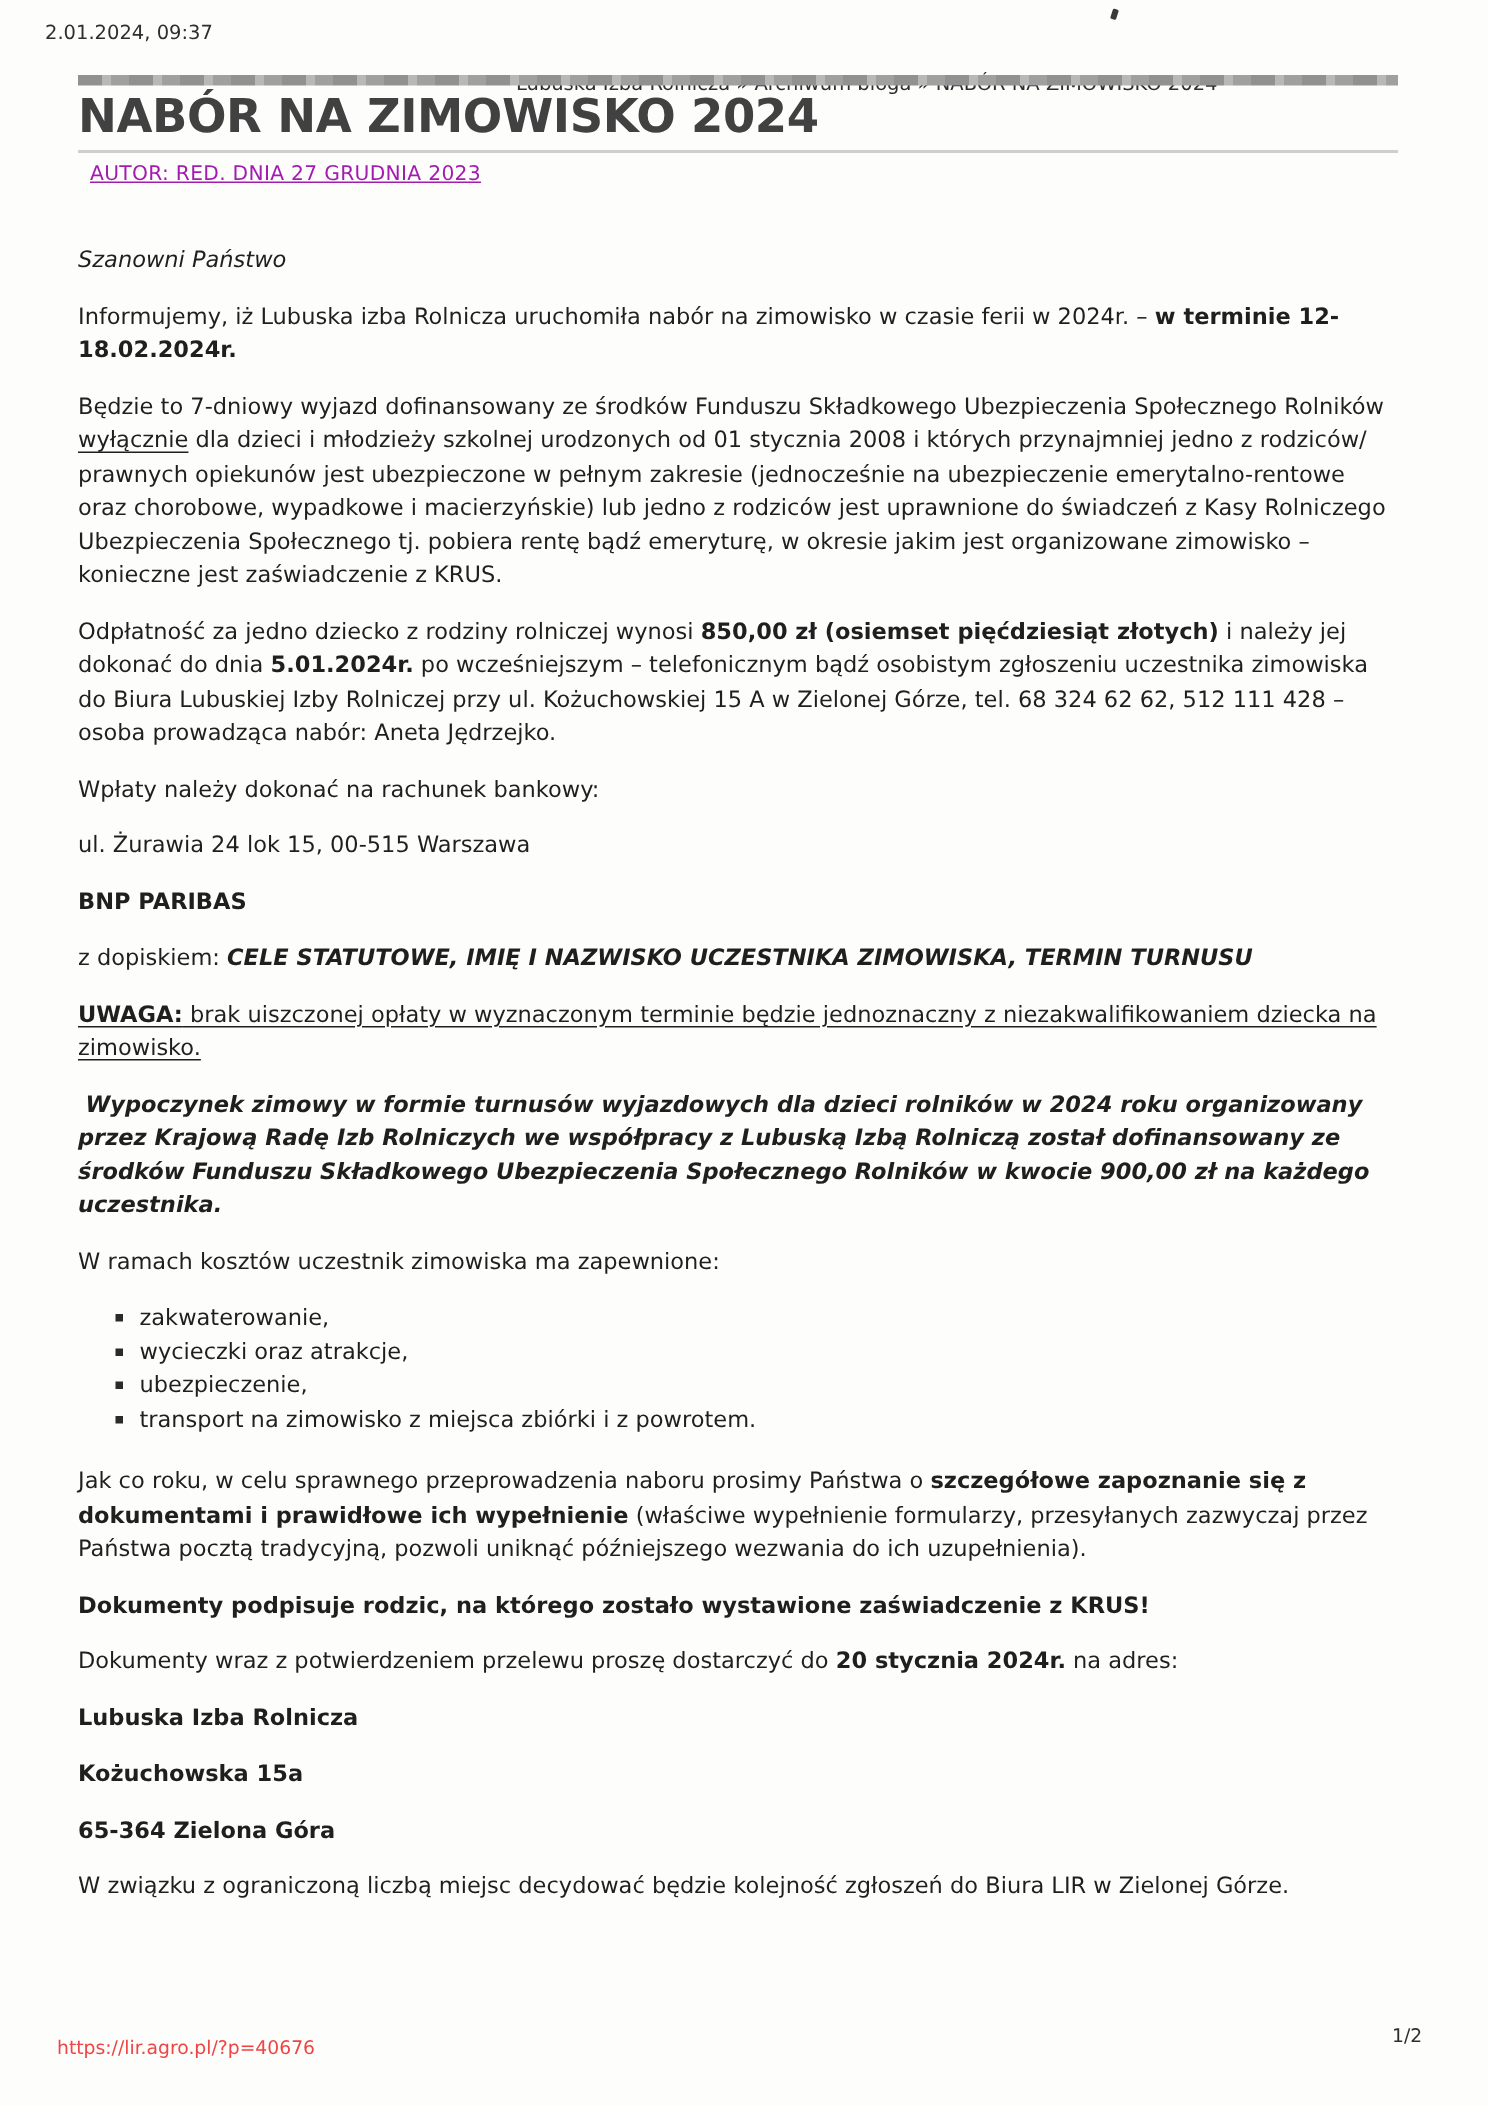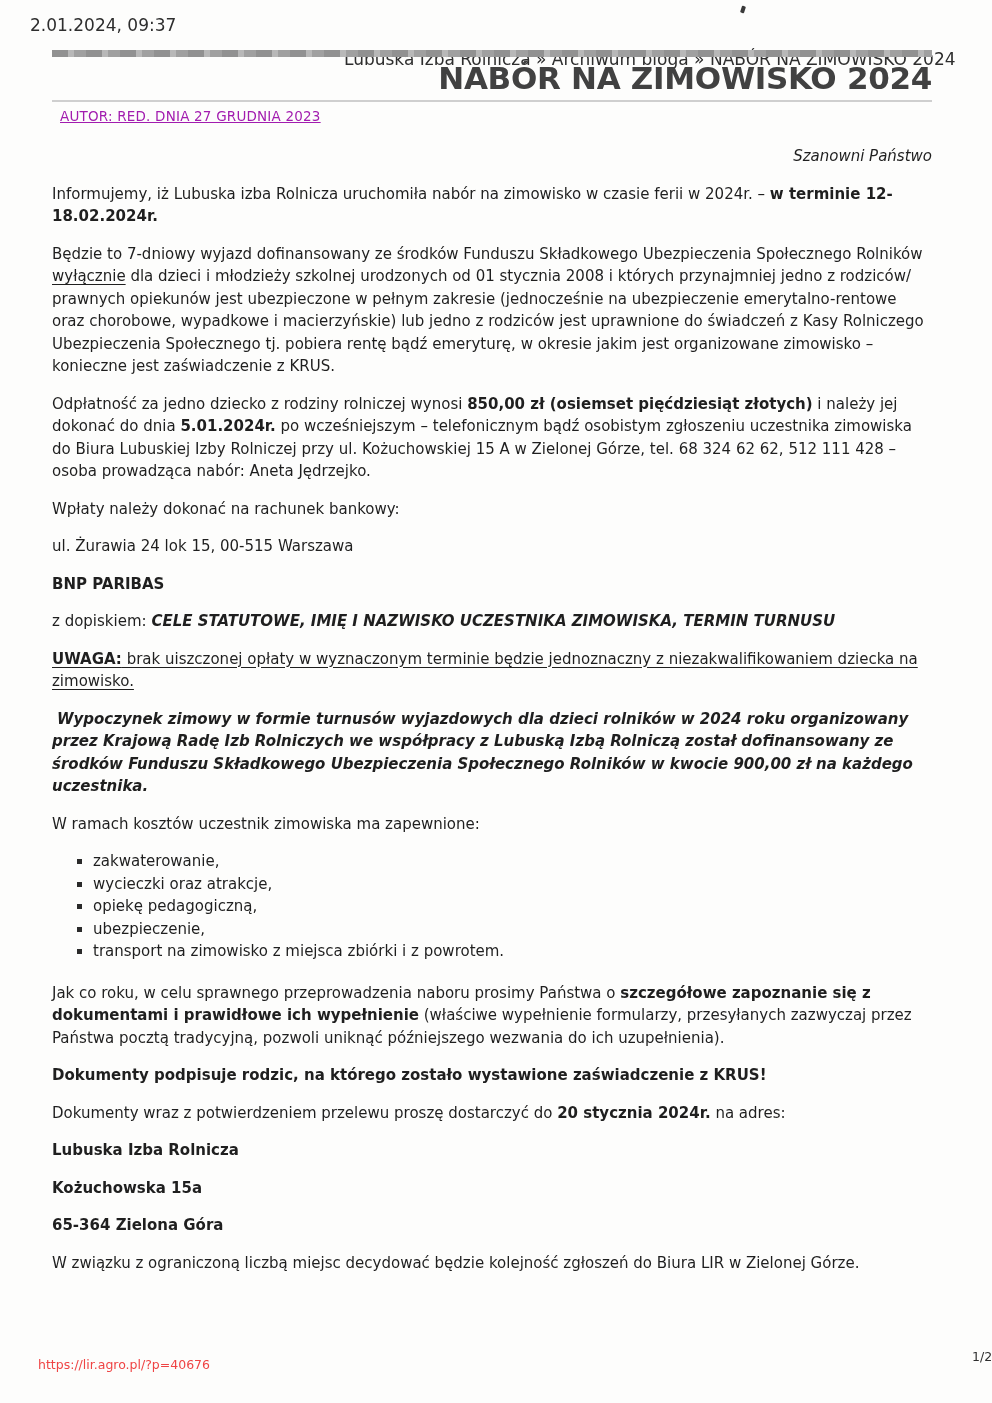--- a/index.html
+++ b/index.html
@@ -5,56 +5,56 @@
   html,body{margin:0;padding:0;}
   body{
     width:992px;height:1403px;
     background:#fdfdfc;
     font-family:"DejaVu Sans","Liberation Sans",sans-serif;
     color:#212121;
     position:relative;
     overflow:hidden;
   }
   
-  .print-hdr{position:absolute;top:10px;left:0;right:0;height:24px;font-size:17px;color:#2e2e2e;}
+  .print-hdr{position:absolute;top:10px;left:0;right:0;height:24px;font-size:13px;color:#2e2e2e;}
   .hdr-left{position:absolute;left:30px;top:5px;white-space:nowrap;}
   .hdr-center{position:absolute;left:344px;top:3px;white-space:nowrap;margin-top:36px;}
   .speck{position:absolute;left:741px;top:-4px;width:4px;height:7px;background:#3a3a3a;transform:rotate(18deg);border-radius:1px;}
   
   .article{position:absolute;top:50px;left:52px;width:880px;}
   .title-top-rule{
     height:7px;width:100%;
     background:repeating-linear-gradient(90deg,#919191 0 16px,#b8b8b8 16px 22px,#a0a0a0 22px 34px);
   }
   h1.page-title{
     margin:0;padding:3px 0 4px;
     font-size:31px;line-height:36px;font-weight:bold;
-    color:#414141;letter-spacing:-0.3px;text-align:right;
+    color:#414141;letter-spacing:-0.3px;
   }
   .mid-rule{height:2px;background:#cfcfcf;width:100%;}
   .byline{
     padding:6px 0 5px 8px;
     font-size:13.5px;color:#a21caf;letter-spacing:0.2px;text-decoration:underline;
   }
   
   .body-text{font-size:15px;line-height:22.5px;color:#1f1f1f;}
   .body-text p{margin:0 0 15px;}
-  .salutation{font-style:italic;margin:16px 0 15px !important;text-align:right;}
+  .salutation{font-style:italic;margin:33px 0 15px !important;}
   .b{font-weight:bold;}
   .bi{font-weight:bold;font-style:italic;}
   .u{text-decoration:underline;text-underline-offset:3px;}
   .funding-para{font-weight:bold;font-style:italic;text-indent:5px;}
   ul.benefits{list-style:none;margin:8px 0 19px;padding:0 0 0 24px;}
   ul.benefits li{position:relative;padding-left:17px;line-height:22.5px;}
   ul.benefits li::before{
     content:"";position:absolute;left:1px;top:9px;width:5px;height:5px;background:#2a2a2a;
   }
   
   .footer-url{position:absolute;left:38px;top:1357px;font-size:12.5px;color:#ef4444;}
-  .footer-page{position:absolute;left:928px;top:1349px;font-size:12.5px;color:#2e2e2e;margin-left:44px;}
+  .footer-page{position:absolute;left:928px;top:1349px;font-size:12.5px;color:#2e2e2e;}
 </style>
 </head>
 <body>
 
 <div class="print-hdr">
   <span class="hdr-left">2.01.2024, 09:37</span>
   <span class="hdr-center">Lubuska Izba Rolnicza » Archiwum bloga » NABÓR NA ZIMOWISKO 2024</span>
   <span class="speck"></span>
 </div>
 
@@ -87,21 +87,20 @@
 
     <p><span class="b u">UWAGA:</span><span class="u"> brak uiszczonej opłaty w wyznaczonym terminie będzie jednoznaczny z niezakwalifikowaniem dziecka na zimowisko.</span></p>
 
     <p class="funding-para">Wypoczynek zimowy w formie turnusów wyjazdowych dla dzieci rolników w 2024 roku organizowany przez Krajową Radę Izb Rolniczych we współpracy z Lubuską Izbą Rolniczą został dofinansowany ze środków Funduszu Składkowego Ubezpieczenia Społecznego Rolników w kwocie 900,00 zł na każdego uczestnika.</p>
 
     <p>W ramach kosztów uczestnik zimowiska ma zapewnione:</p>
 
     <ul class="benefits">
       <li>zakwaterowanie,</li>
       <li>wycieczki oraz atrakcje,</li>
-      <li>opiekę pedagogiczną,</li>
       <li>ubezpieczenie,</li>
       <li>transport na zimowisko z miejsca zbiórki i z powrotem.</li>
     </ul>
 
     <p><span>Jak co roku, w celu sprawnego przeprowadzenia naboru prosimy Państwa o </span><span class="b">szczegółowe zapoznanie się z dokumentami i prawidłowe ich wypełnienie</span><span> (właściwe wypełnienie formularzy, przesyłanych zazwyczaj przez Państwa pocztą tradycyjną, pozwoli uniknąć późniejszego wezwania do ich uzupełnienia).</span></p>
 
     <p class="b">Dokumenty podpisuje rodzic, na którego zostało wystawione zaświadczenie z KRUS!</p>
 
     <p><span>Dokumenty wraz z potwierdzeniem przelewu proszę dostarczyć do </span><span class="b">20 stycznia 2024r.</span><span> na adres:</span></p>
 

